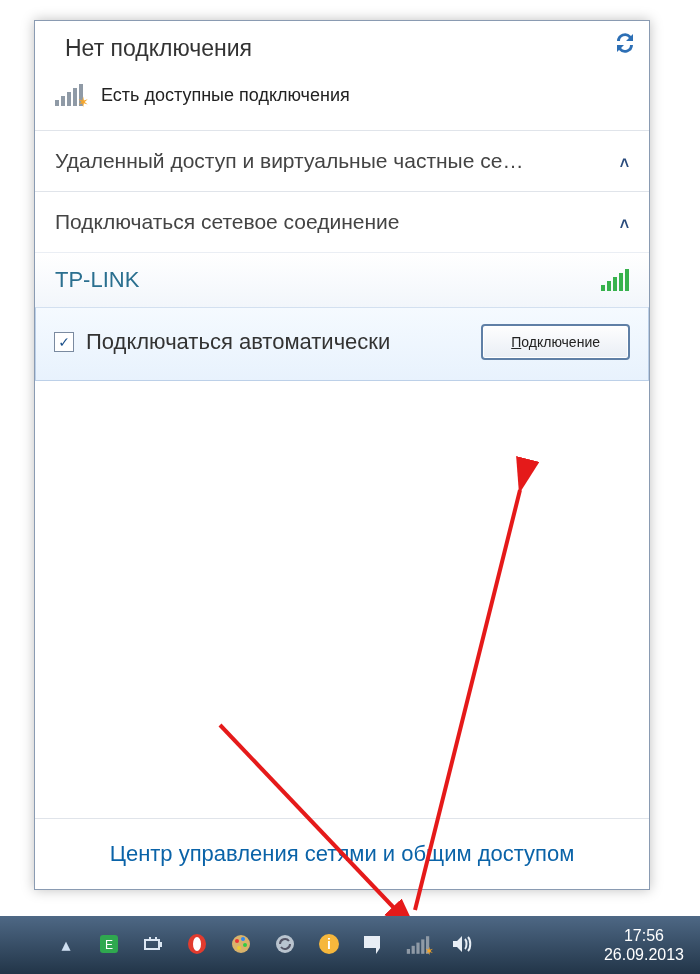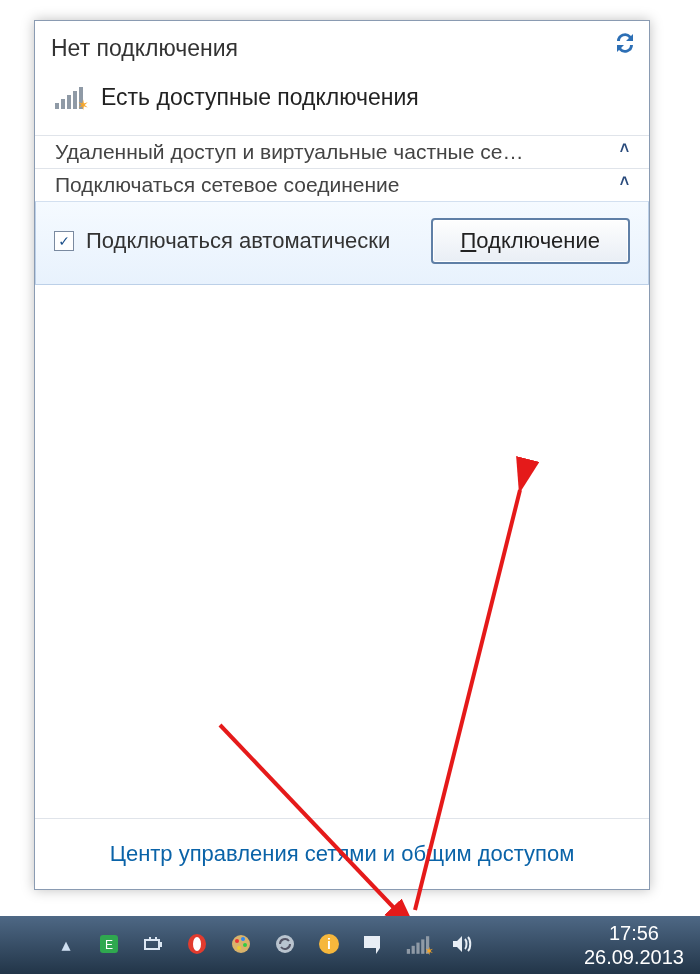--- a/index.html
+++ b/index.html
@@ -1,50 +1,50 @@
 <!DOCTYPE html>
 <html><head>
 <meta charset="utf-8">
 <style>
   html,body{margin:0;padding:0;width:700px;height:974px;font-family:"Segoe UI",Tahoma,sans-serif;background:#fff;overflow:hidden}
   .canvas{position:relative;width:700px;height:974px;background:#fff}
   .flyout{position:absolute;left:34px;top:20px;width:616px;height:870px;
     border:1px solid #8a9bb2;background:#fff;box-shadow:0 0 12px rgba(0,0,0,.25);box-sizing:border-box}
-  .f-hd{position:relative;padding:14px 20px 2px 16px}
+  .f-hd{position:relative;padding:14px 20px 2px 30px}
   .f-hd-title{font-size:23px;color:#333}
   .refresh{position:absolute;right:12px;top:10px;width:24px;height:24px;cursor:pointer}
   .avail{display:flex;align-items:center;gap:18px;padding:20px 20px 24px 20px}
-  .avail-txt{font-size:23px;color:#222}
-  .sec-hd{display:flex;align-items:flex-start;justify-content:space-between;padding:4px 20px;
+  .avail-txt{font-size:18px;color:#222}
+  .sec-hd{display:flex;align-items:flex-end;justify-content:space-between;padding:18px 20px;
     border-top:1px solid #e0e4ea;font-size:21px;color:#444;cursor:pointer}
   .sec-hd .chev{font-size:16px;color:#2a4b7c;font-weight:bold}
   .item{display:flex;align-items:center;justify-content:space-between;padding:14px 20px;
     border-top:1px solid #e0e4ea;font-size:22px}
   .link{color:#0a63a8;cursor:pointer}
   .wifi-row{display:flex;justify-content:space-between;align-items:center;padding:14px 20px;
     border-top:1px solid #eaeef4;background:linear-gradient(#fff,#f2f6fb);font-size:22px;color:#2a6f8f}
   .wifi-sel{padding:16px 18px 20px 18px;border:1px solid #bcd0e8;border-top:1px solid #d3e0f0;
     background:linear-gradient(#f5faff,#e8f2fd);display:flex;align-items:center;justify-content:space-between;gap:14px}
   .chk-wrap{display:flex;align-items:flex-start;gap:12px;font-size:22px;color:#333;line-height:1.25}
   .chkbox{width:18px;height:18px;border:1px solid #7a8aa0;background:#fff;display:flex;align-items:center;justify-content:center;
     font-size:14px;color:#1a4f8a;margin-top:4px;cursor:pointer}
-  .btn{padding:8px 28px;font-size:22px;color:#222;background:linear-gradient(#fefefe,#e9eef5);
+  .btn{padding:8px 28px;font-size:14px;color:#222;background:linear-gradient(#fefefe,#e9eef5);
     border:2px solid #5f7fa6;border-radius:4px;box-shadow:inset 0 0 0 1px #fff;cursor:pointer}
   .footer{position:absolute;left:0;right:0;bottom:0;border-top:1px solid #e0e4ea;text-align:center;padding:22px 10px}
   .footer a{font-size:22px;color:#0a63a8;cursor:pointer}
   
   .arrow{position:absolute;pointer-events:none}
   .arrow svg{overflow:visible}
   
   .taskbar{position:absolute;left:0;right:0;bottom:0;height:58px;
     background:linear-gradient(#4e6885,#223548);display:flex;align-items:center;
     color:#fff;font-size:16px}
   .tray{display:flex;align-items:center;gap:20px;margin-left:54px}
   .tray svg,.tray span.ic{width:24px;height:24px;display:inline-flex;align-items:center;justify-content:center}
-  .clock{margin-left:auto;margin-right:16px;text-align:center;line-height:1.2;font-size:20px}
+  .clock{margin-left:auto;margin-right:16px;text-align:center;line-height:1.2;font-size:16px}
   
   .sig-bars{display:inline-flex;align-items:flex-end;gap:2px;height:22px}
   .sig-bars i{display:block;width:4px;background:#8f9aa6}
   .sig-bars.full i{background:#37b24d}
   .sig-bars i:nth-child(1){height:6px}.sig-bars i:nth-child(2){height:10px}
   .sig-bars i:nth-child(3){height:14px}.sig-bars i:nth-child(4){height:18px}
   .sig-bars i:nth-child(5){height:22px}
   .sig-star{position:relative}
   .sig-star::after{content:"✶";position:absolute;right:-6px;bottom:-4px;color:#f6a62a;font-size:14px}
 </style>
@@ -80,20 +80,30 @@
       <span>Удаленный доступ и виртуальные частные се…</span>
       <span class="chev">˄</span>
     </div>
 
 
     <div class="sec-hd">
       <span>Подключаться сетевое соединение</span>
       <span class="chev">˄</span>
     </div>
 
+    <div class="wifi-row">
+      <span>TP-LINK</span>
+      <span class="sig-bars full">
+        <i></i>
+          <i></i>
+          <i></i>
+          <i></i>
+          <i></i>
+      </span>
+    </div>
 
     <div class="wifi-sel">
       <label class="chk-wrap">
         <span class="chkbox">✓</span>
         <span>Подключаться автоматически</span>
       </label>
       <button class="btn">
         <span><u>П</u><span id="btn-rest">одключение</span></span>
       </button>
     </div>

